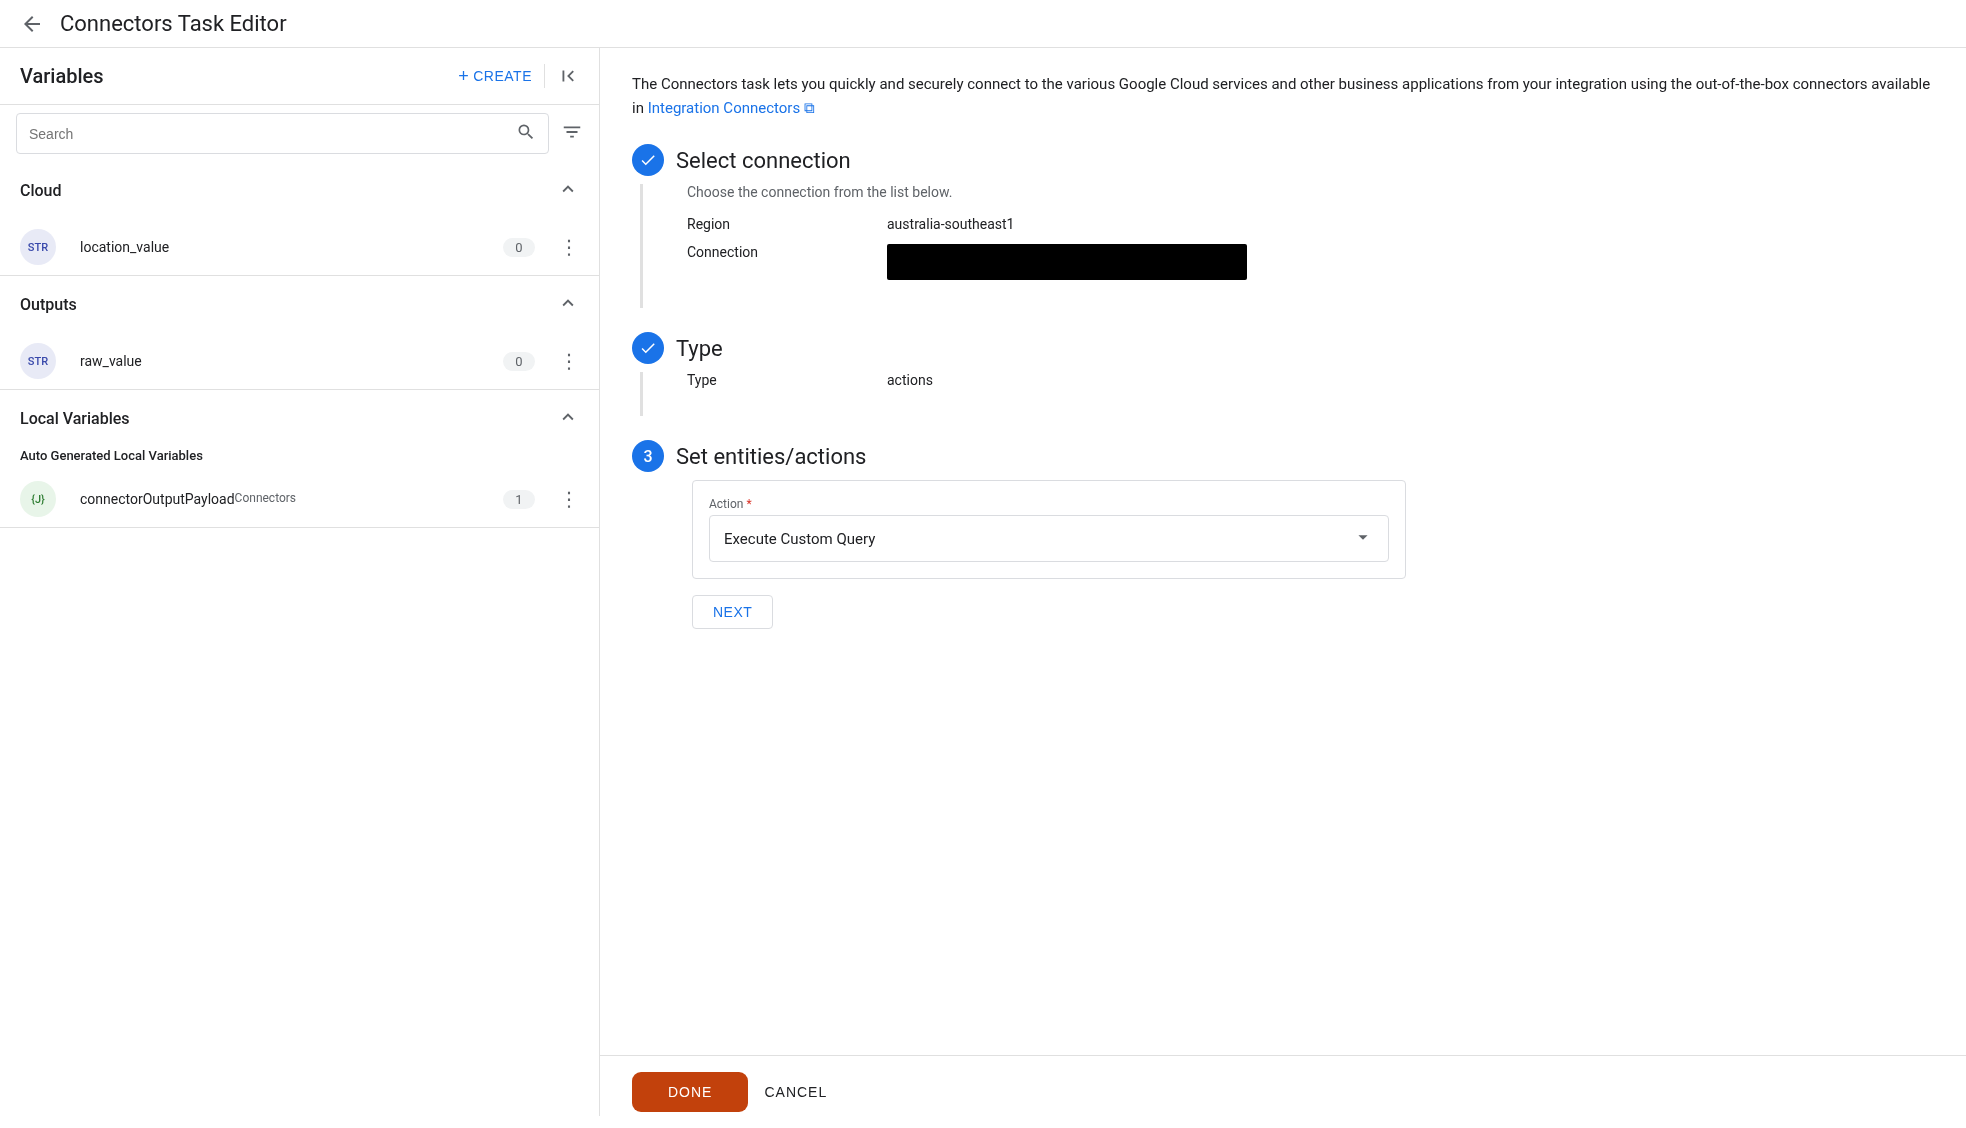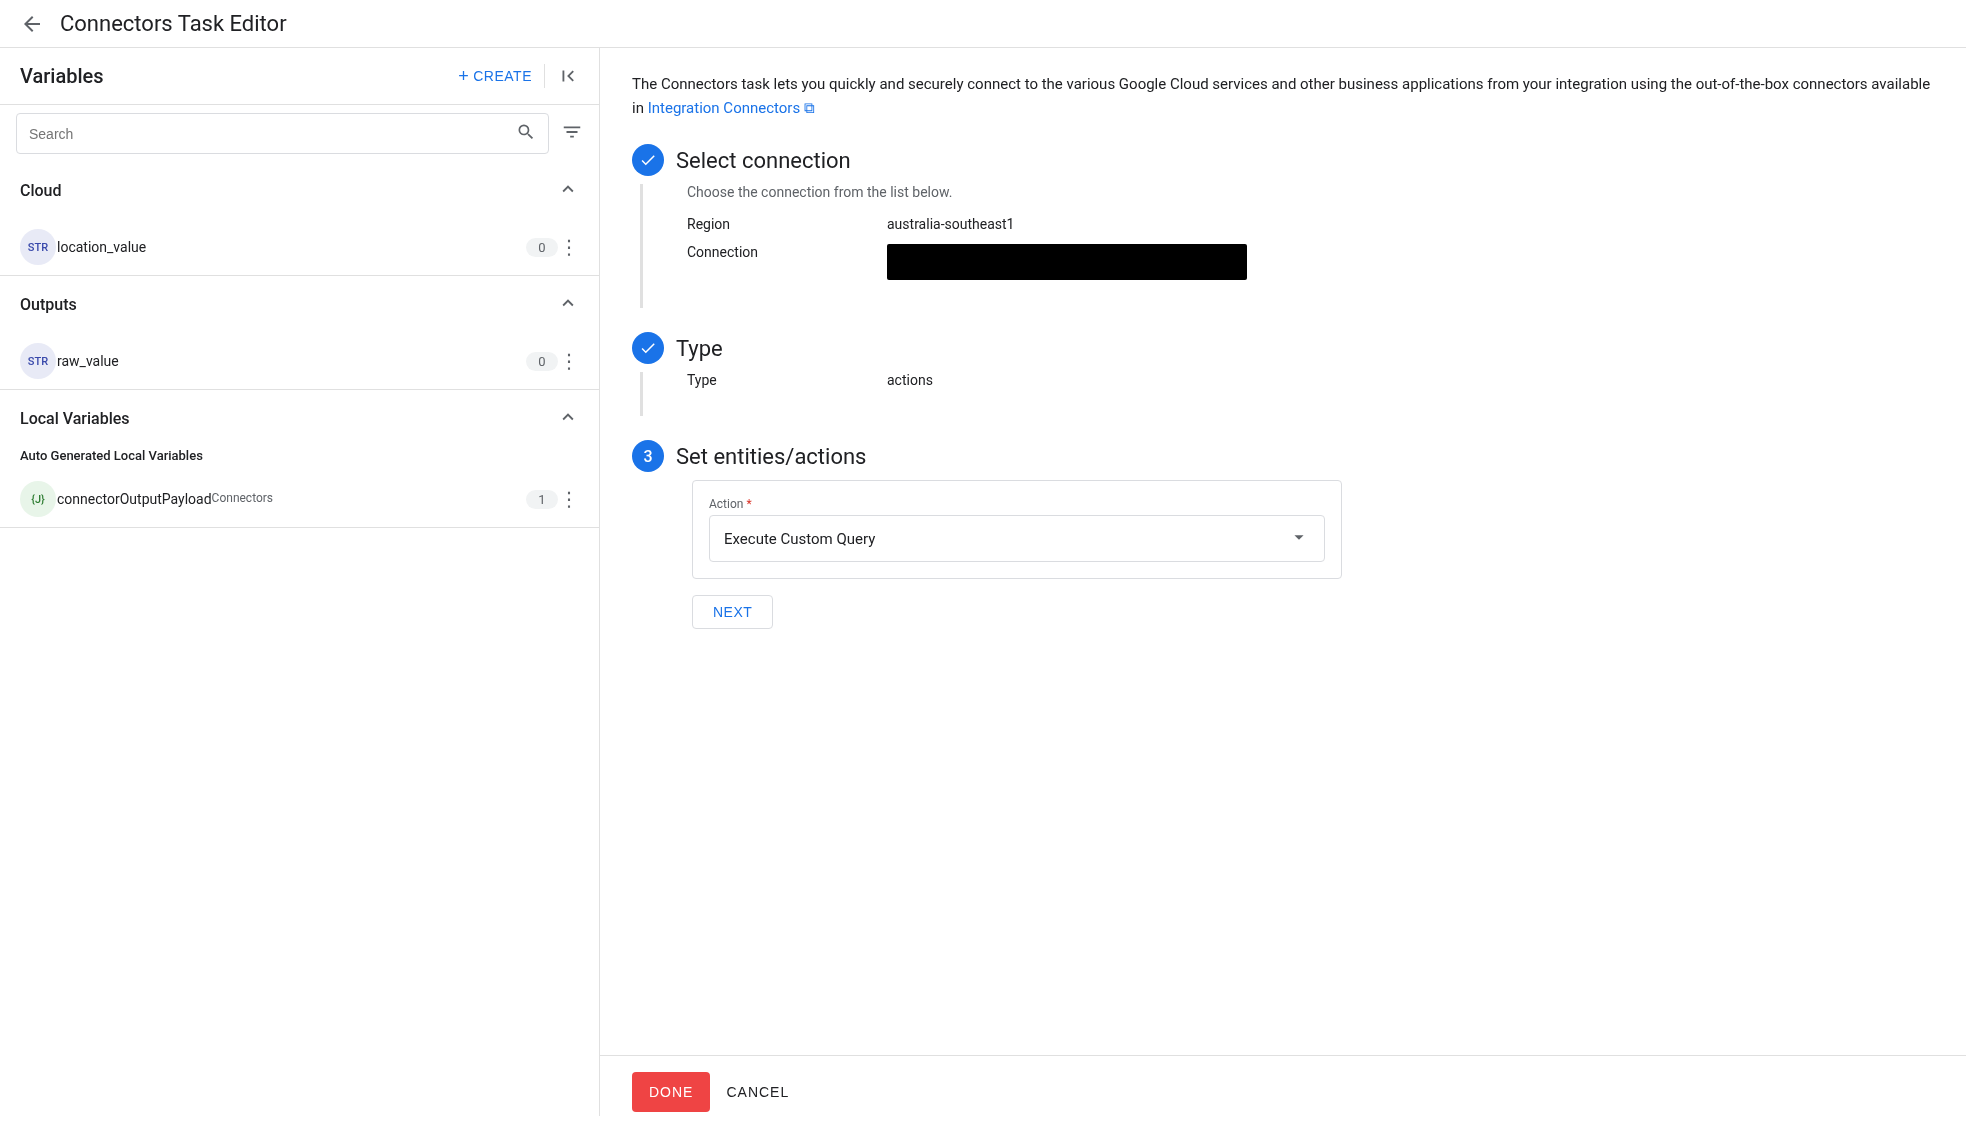--- a/index.html
+++ b/index.html
@@ -29,21 +29,21 @@
     .search-icon { color: #5f6368; }
     .filter-btn { background: none; border: none; cursor: pointer; color: #5f6368; margin-left: 4px; }
 
     
     .section { border-bottom: 1px solid #e0e0e0; }
     .section-header { display: flex; align-items: center; justify-content: space-between; padding: 16px 20px; cursor: pointer; }
     .section-title { font-size: 16px; font-weight: 500; }
     .chevron-btn { background: none; border: none; cursor: pointer; color: #5f6368; }
 
     
-    .var-item { display: flex; align-items: center; padding: 10px 20px; gap: 1px; }
+    .var-item { display: flex; align-items: center; padding: 10px 20px; gap: 24px; }
     .var-badge { width: 36px; height: 36px; border-radius: 50%; background: #e8eaf6; display: flex; align-items: center; justify-content: center; font-size: 11px; font-weight: 500; color: #3949ab; flex-shrink: 0; }
     .var-badge.json { background: #e8f5e9; color: #2e7d32; }
     .var-name { flex: 1; font-size: 14px; color: #202124; }
     .var-count { background: #f1f3f4; border-radius: 12px; padding: 2px 10px; font-size: 13px; color: #5f6368; min-width: 32px; text-align: center; }
     .var-menu-btn { background: none; border: none; cursor: pointer; color: #5f6368; font-size: 20px; line-height: 1; }
 
     
     .local-var-item { display: flex; }
     .local-var-name { font-size: 14px; color: #202124; }
     .local-var-sub { font-size: 12px; color: #5f6368; }
@@ -67,29 +67,29 @@
     .field-row { display: flex; align-items: flex-start; margin-bottom: 12px; }
     .field-label { font-size: 14px; font-weight: 400; color: #202124; width: 200px; flex-shrink: 0; }
     .field-value { font-size: 14px; color: #202124; }
     .field-redacted { background: #000; height: 36px; width: 360px; border-radius: 2px; }
 
     
     .type-field-row { display: flex; align-items: center; margin-bottom: 12px; }
 
     
     .action-label { font-size: 12px; color: #5f6368; margin-bottom: 4px; }
-    .action-dropdown { display: flex; align-items: center; justify-content: space-between; border: 1px solid #dadce0; border-radius: 4px; padding: 10px 14px; cursor: pointer; background: #fff; width: 616px; }
+    .action-dropdown { display: flex; align-items: center; justify-content: space-between; border: 1px solid #dadce0; border-radius: 4px; padding: 10px 14px; cursor: pointer; background: #fff; width: 680px; }
     .action-dropdown-text { font-size: 15px; color: #202124; }
     .action-dropdown-arrow { color: #5f6368; }
 
     .next-btn { margin-top: 16px; border: 1px solid #dadce0; background: #fff; color: #1a73e8; font-size: 14px; font-weight: 500; padding: 8px 20px; border-radius: 4px; cursor: pointer; letter-spacing: 0.5px; }
 
     
     .bottom-bar { position: fixed; bottom: 0; left: 600px; right: 0; display: flex; align-items: center; gap: 16px; padding: 16px 32px; border-top: 1px solid #e0e0e0; background: #fff; }
-    .done-btn { background: #ef4444; color: #fff; border: none; border-radius: 4px; padding: 12px 17px; font-size: 14px; font-weight: 500; cursor: pointer; letter-spacing: 1px; }
+    .done-btn { background: #c2410c; color: #fff; border: none; border-radius: 9px; padding: 12px 36px; font-size: 14px; font-weight: 500; cursor: pointer; letter-spacing: 1px; }
     .cancel-btn { background: none; border: none; color: #202124; font-size: 14px; font-weight: 500; cursor: pointer; letter-spacing: 1px; }
 
     .search-filter-row { display: flex; align-items: center; gap: 8px; padding: 8px 16px 8px 16px; }
   </style>
 </head>
 <body>
 
 <div class="header">
   <button class="back-btn">
     <svg viewBox="0 0 24 24" fill="currentColor">

